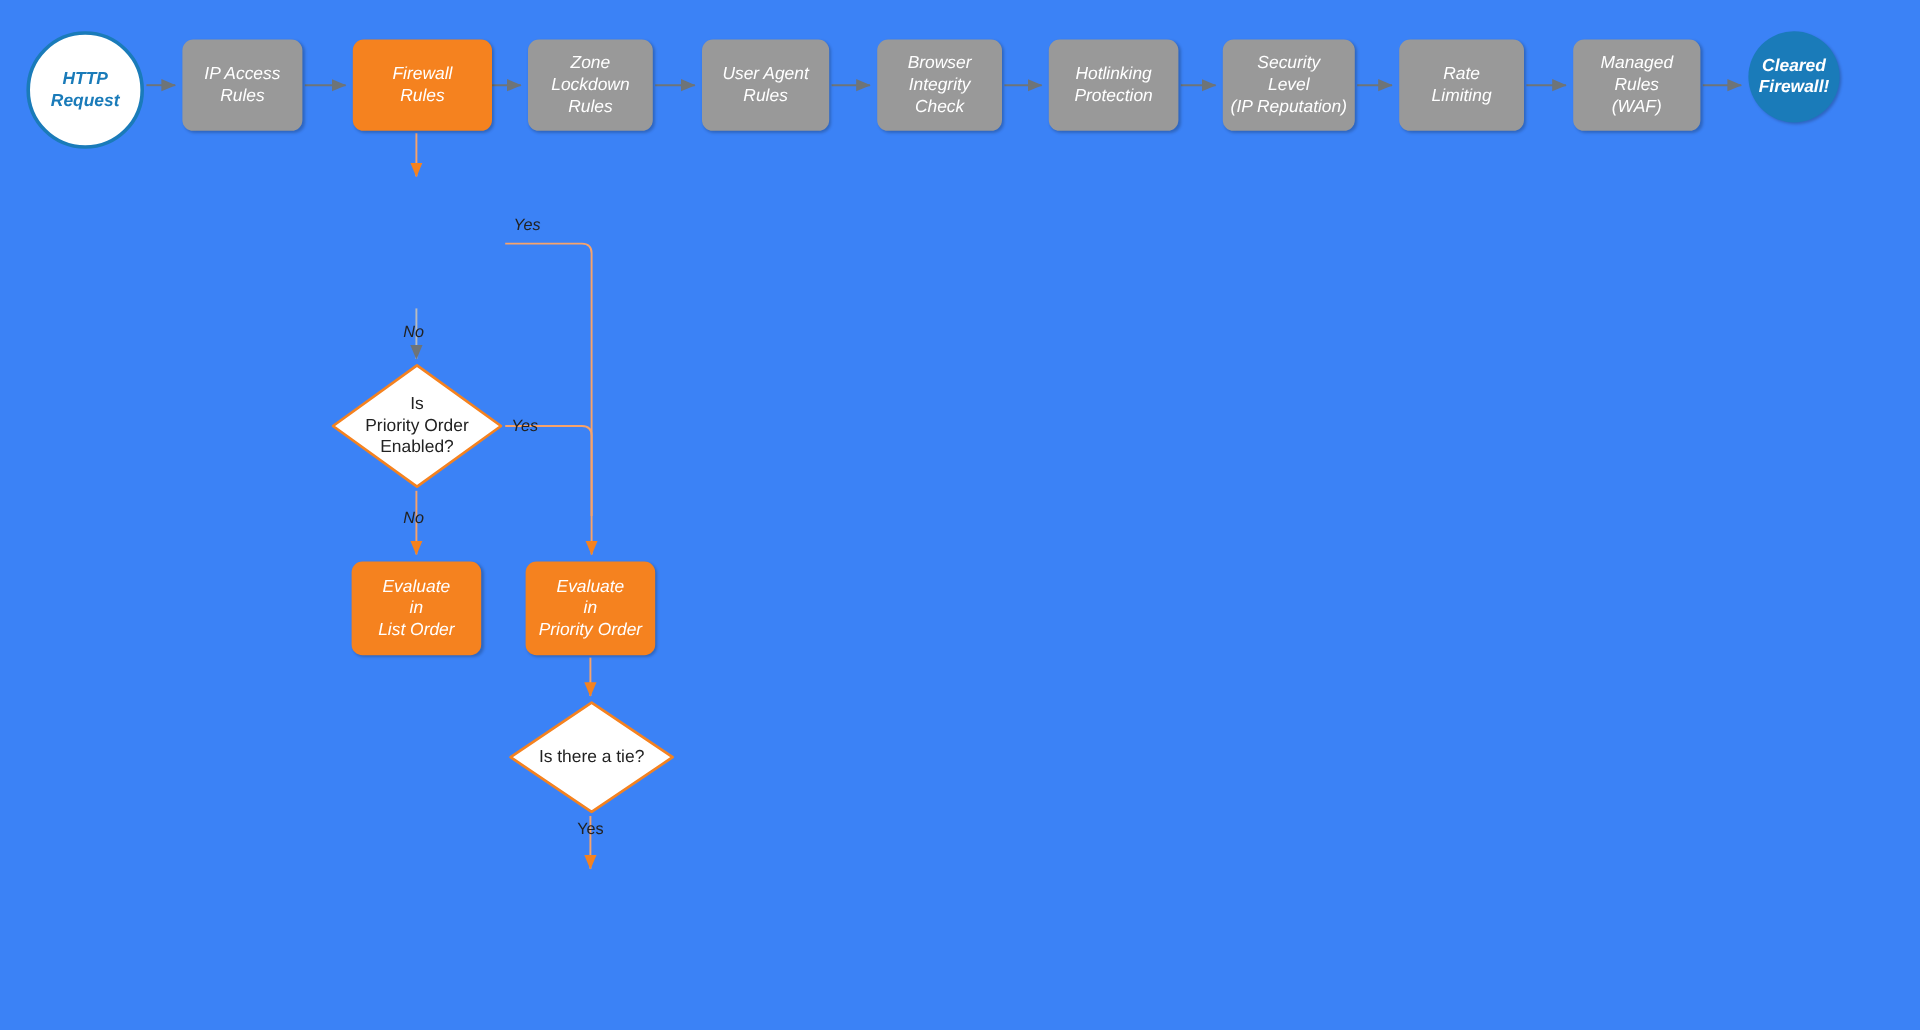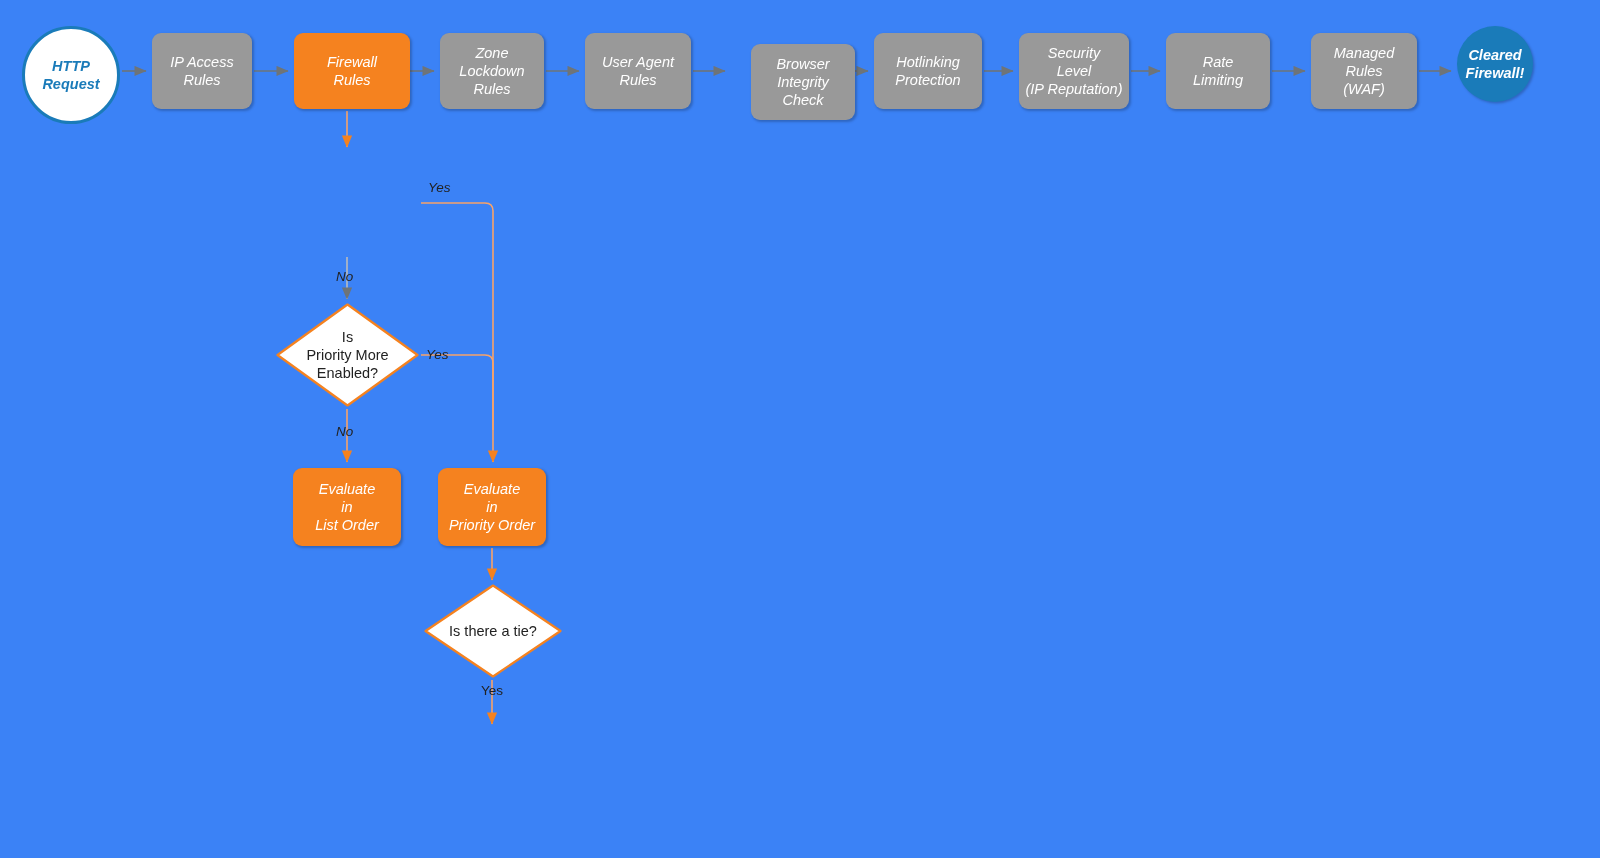--- a/index.html
+++ b/index.html
@@ -152,21 +152,21 @@
     <span style="white-space:pre-line;">Zone
 Lockdown
 Rules</span>
   </div>
 
   <div class="node box gray" style="left:585px;top:33px;width:106px;height:76px;">
     <span style="white-space:pre-line;">User Agent
 Rules</span>
   </div>
 
-  <div class="node box gray" style="left:731px;top:44px;width:104px;height:76px;margin-left:20px;">
+  <div class="node box gray" style="left:731px;top:33px;width:104px;height:76px;">
     <span style="white-space:pre-line;">Browser
 Integrity
 Check</span>
   </div>
 
   <div class="node box gray" style="left:874px;top:33px;width:108px;height:76px;">
     <span style="white-space:pre-line;">Hotlinking
 Protection</span>
   </div>
 
@@ -191,21 +191,21 @@
     <span style="white-space:pre-line;">Cleared
 Firewall!</span>
   </div>
 
 
   <div class="node diamond" style="left:276px;top:303px;width:143px;height:104px;">
     <svg class="dshape" viewBox="0 0 143 104" preserveAspectRatio="none">
       <polygon points="71.5,1.5 141.5,52 71.5,102.5 1.5,52" fill="#ffffff" stroke="#F5821F" stroke-width="2.2" stroke-linejoin="round"></polygon>
     </svg>
     <span class="dlabel">Is
-Priority More
+Priority Order
 Enabled?</span>
   </div>
 
   <div class="node box orange" style="left:293px;top:468px;width:108px;height:78px;">
     <span style="white-space:pre-line;">Evaluate
 in
 List Order</span>
   </div>
 
   <div class="node box orange" style="left:438px;top:468px;width:108px;height:78px;">

